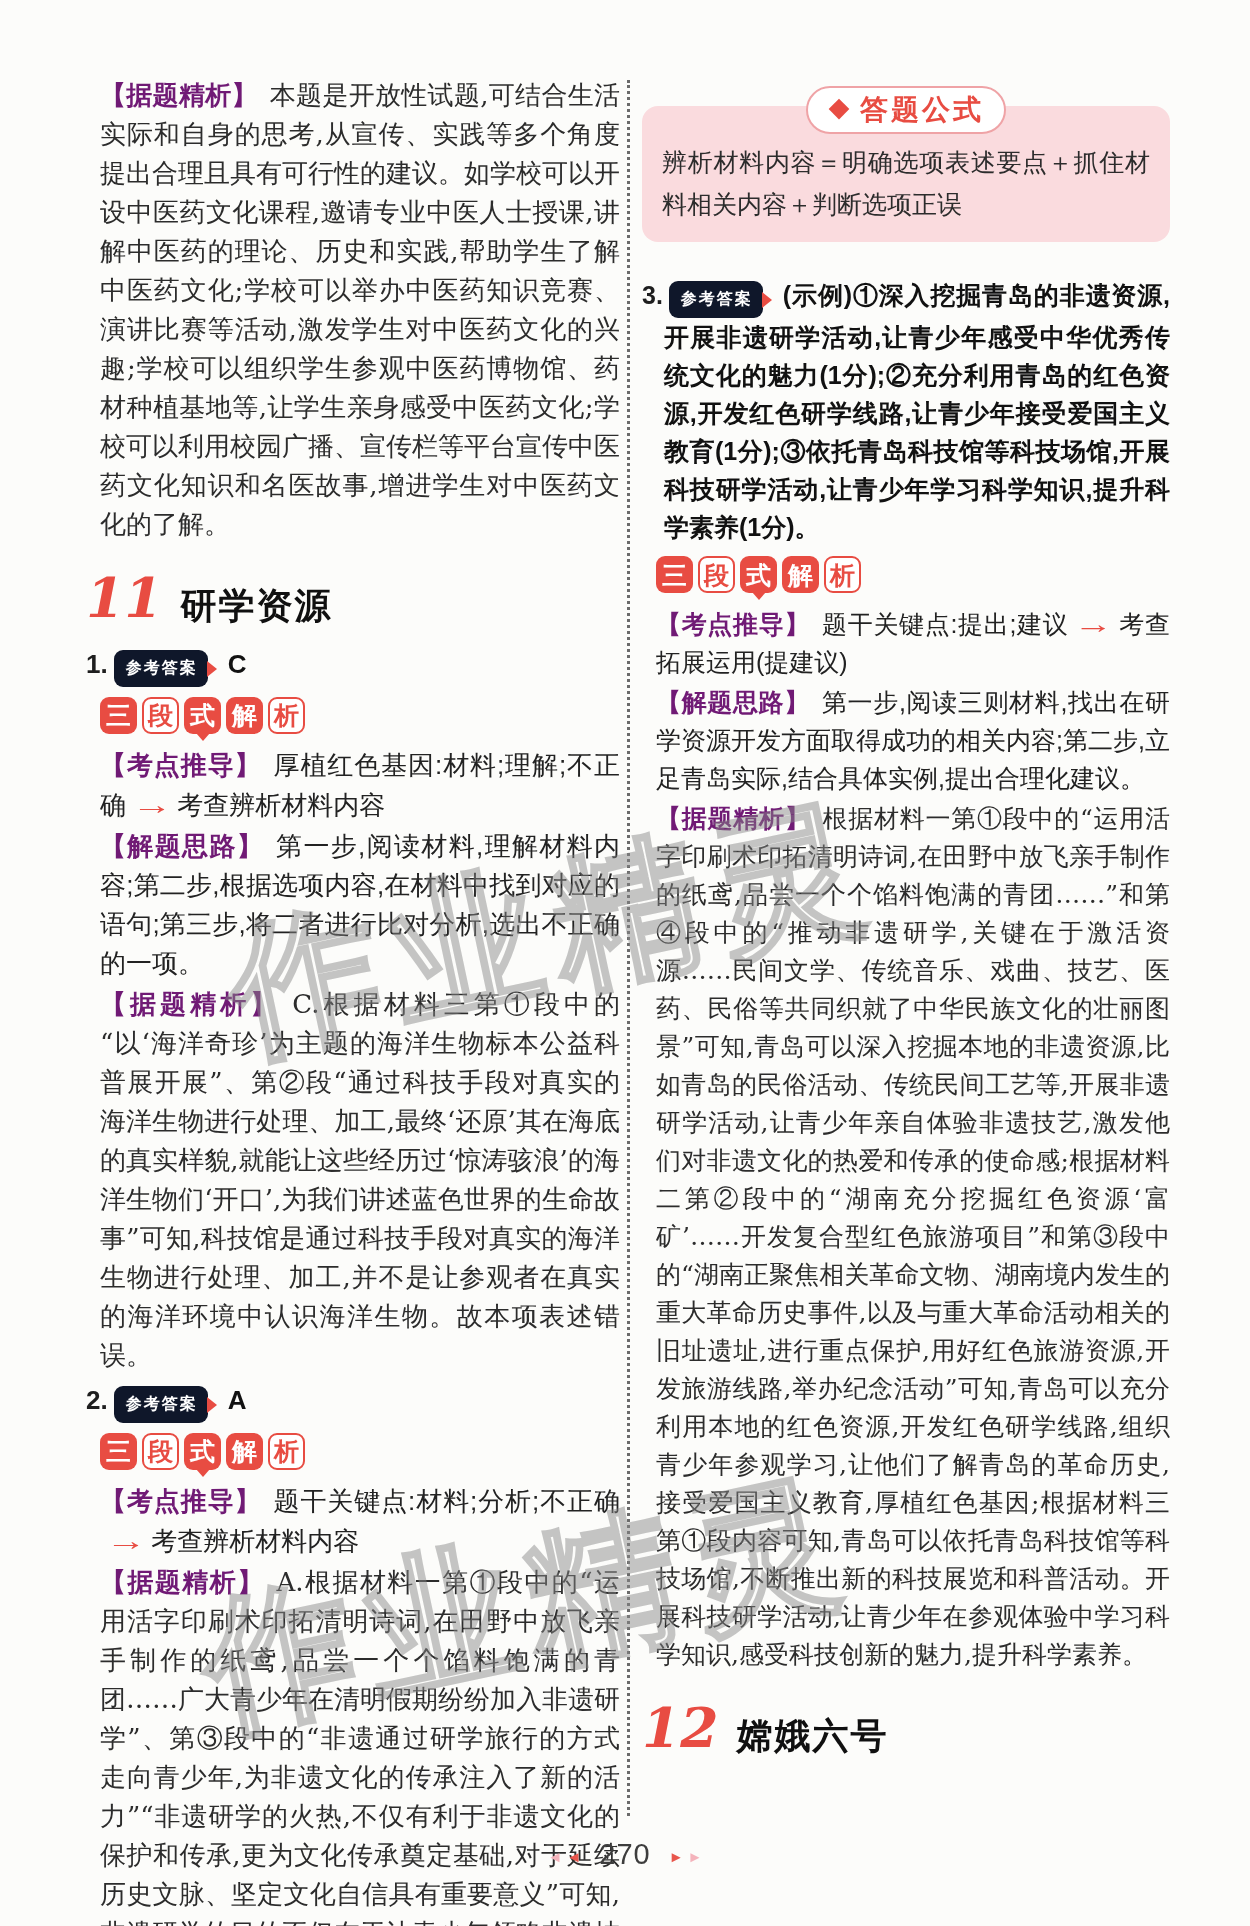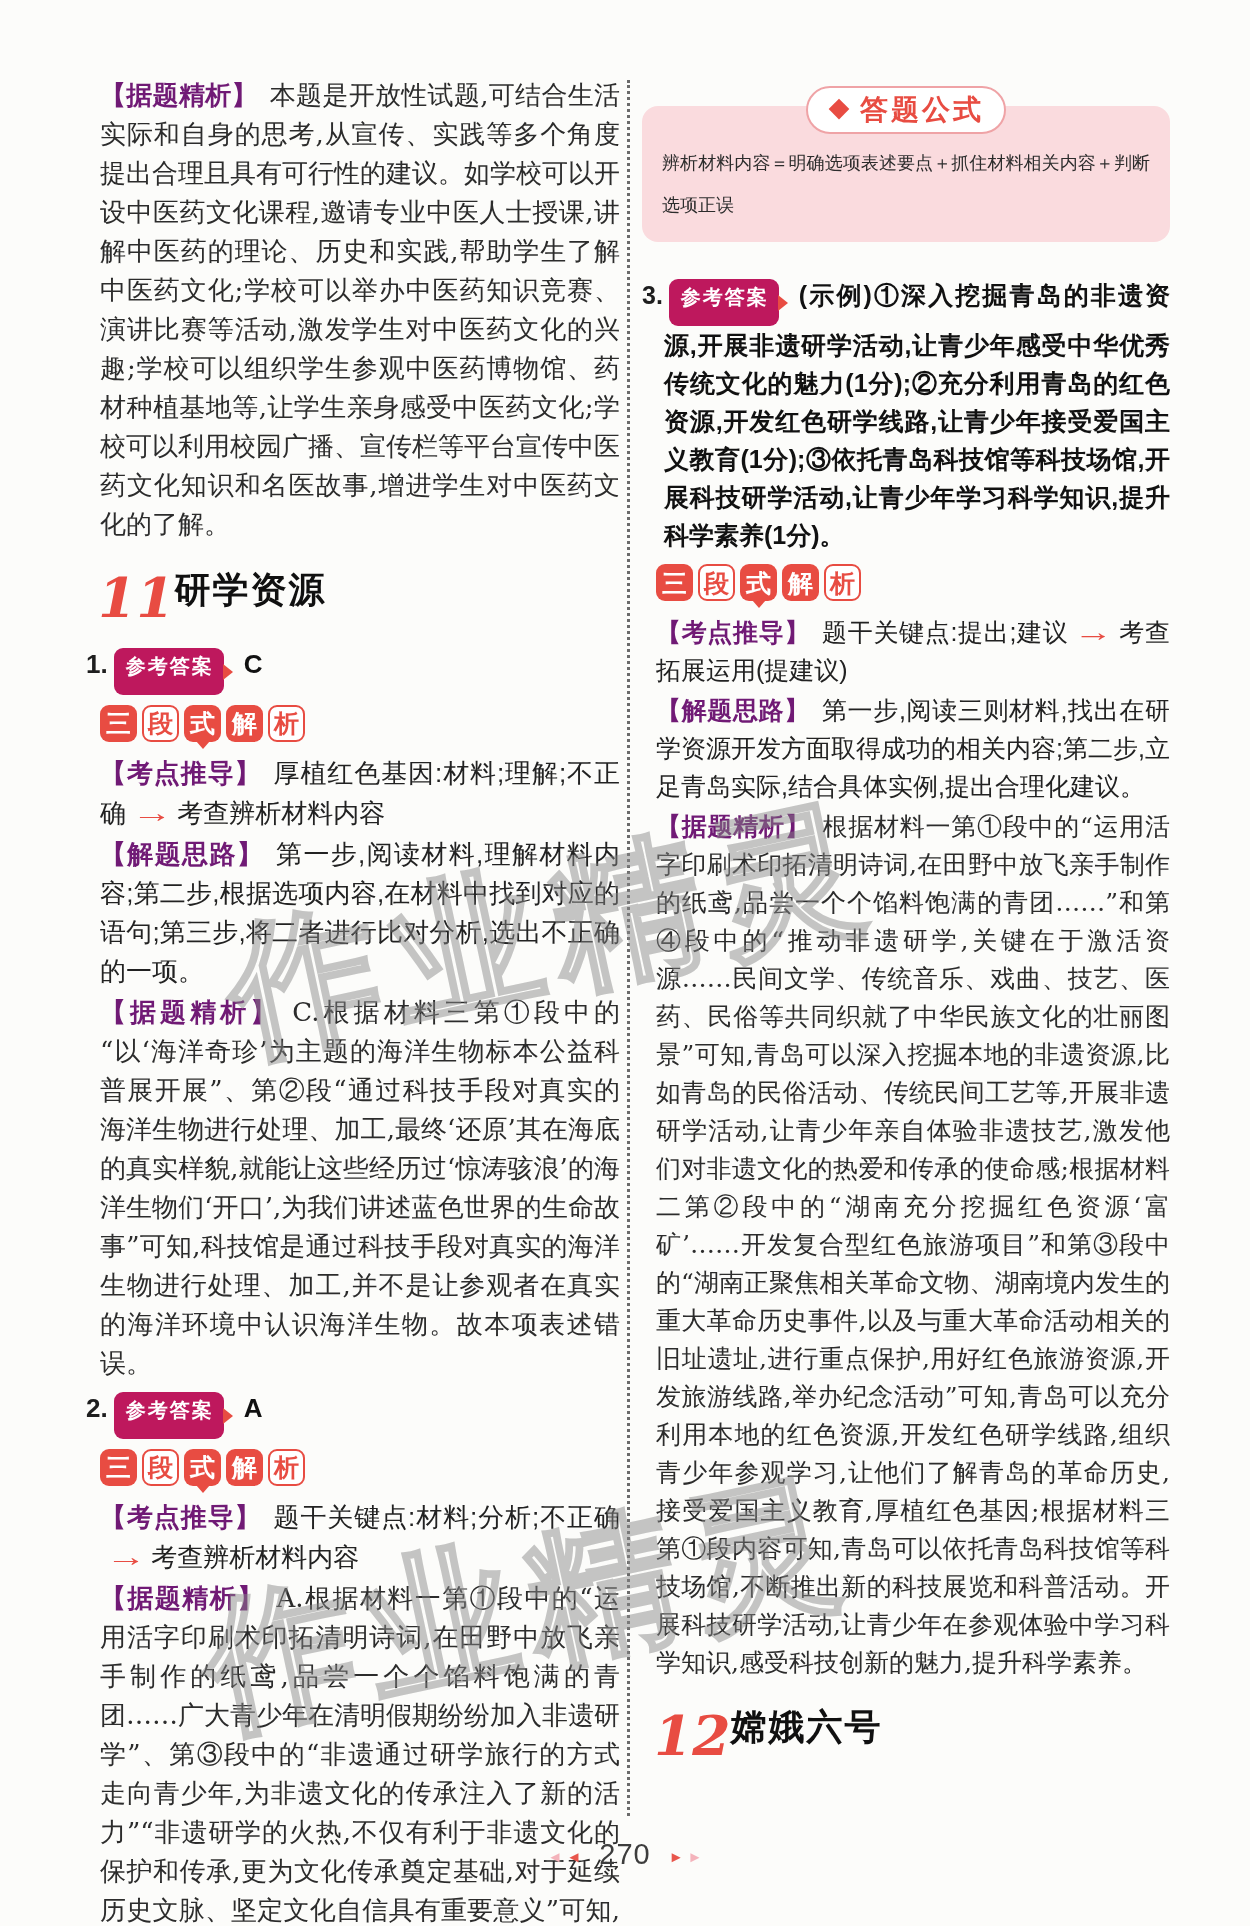--- a/index.html
+++ b/index.html
@@ -25,33 +25,33 @@
   .para { margin:0 0 2px 0; padding-left:14px; text-align:justify; }
   .kai  { font-family:"DejaVu Serif", serif; color:#2c2c2c; }
   .hei  { font-family:"Liberation Sans", sans-serif; color:#222; }
   .lbl  { font-family:"Liberation Sans", sans-serif; font-weight:700; color:#701a75; margin-right:12px; }
   .arrow {
     display:inline-block; color:#e84c42; font-weight:700;
     transform:scaleX(1.5); margin:0 12px; font-size:1.05em;
   }
 
   
-  .sec { display:flex; align-items:flex-start; margin:26px 0 20px 12px; }
+  .sec { display:flex; align-items:flex-end; gap:18px; margin:26px 0 20px 0; }
   .sec-num {
     font-family:"DejaVu Serif", serif; font-style:italic; font-weight:700;
     font-size:55px; color:#e84c42; line-height:1;
   }
   .sec-title { font-size:36px; font-weight:700; color:#101010; letter-spacing:2px; }
 
   
   .ans-line { margin:6px 0 8px 0; padding-left:22px; text-indent:-22px; text-align:justify; }
   .num { font-weight:700; margin-right:6px; }
   .ans-badge {
-    display:inline-block; background:#be185d; color:#fff; font-weight:700;
-    font-size:20px; line-height:34px; padding:1px 10px 12px 12px;
+    display:inline-block; background:#0f172a; color:#fff; font-weight:700;
+    font-size:16px; line-height:34px; padding:1px 10px 2px 12px;
     border-radius:9px; position:relative; margin-right:20px; text-indent:0;
     letter-spacing:2px;
   }
   .ans-badge::after {
     content:""; position:absolute; right:-9px; top:50%; margin-top:-8px;
     border-left:10px solid #e84c42; border-top:8px solid transparent;
     border-bottom:8px solid transparent;
   }
   .ans-val { font-weight:700; color:#111; }
 
@@ -75,21 +75,21 @@
     position:relative; background:#fadbde; border-radius:16px;
     margin:30px 0 34px 0; padding:36px 20px 16px 20px;
   }
   .fpill {
     position:absolute; top:-20px; left:50%; transform:translateX(-50%);
     background:#fff; border:2px solid #efa3a6; border-radius:999px;
     padding:3px 20px; display:flex; align-items:center; gap:10px; white-space:nowrap;
   }
   .diamond { color:#e84c42; font-size:22px; line-height:1; }
   .ftitle  { color:#e84c42; font-weight:700; font-size:28px; letter-spacing:3px;text-align:center; }
-  .ftext   { margin:0; font-size:18px; line-height:42px; text-align:justify; }
+  .ftext   { margin:0; font-size:25px; line-height:42px; text-align:justify; }
 
   
   .wm {
     position:absolute; white-space:nowrap; pointer-events:none;
     font-size:150px; font-weight:700; letter-spacing:14px;
     color:transparent; -webkit-text-stroke:3px rgba(135,135,135,0.48);
     transform:rotate(-12deg); z-index:5;
   }
   .wm1 { left:225px; top:830px; }
   .wm2 { left:200px; top:1505px; }

